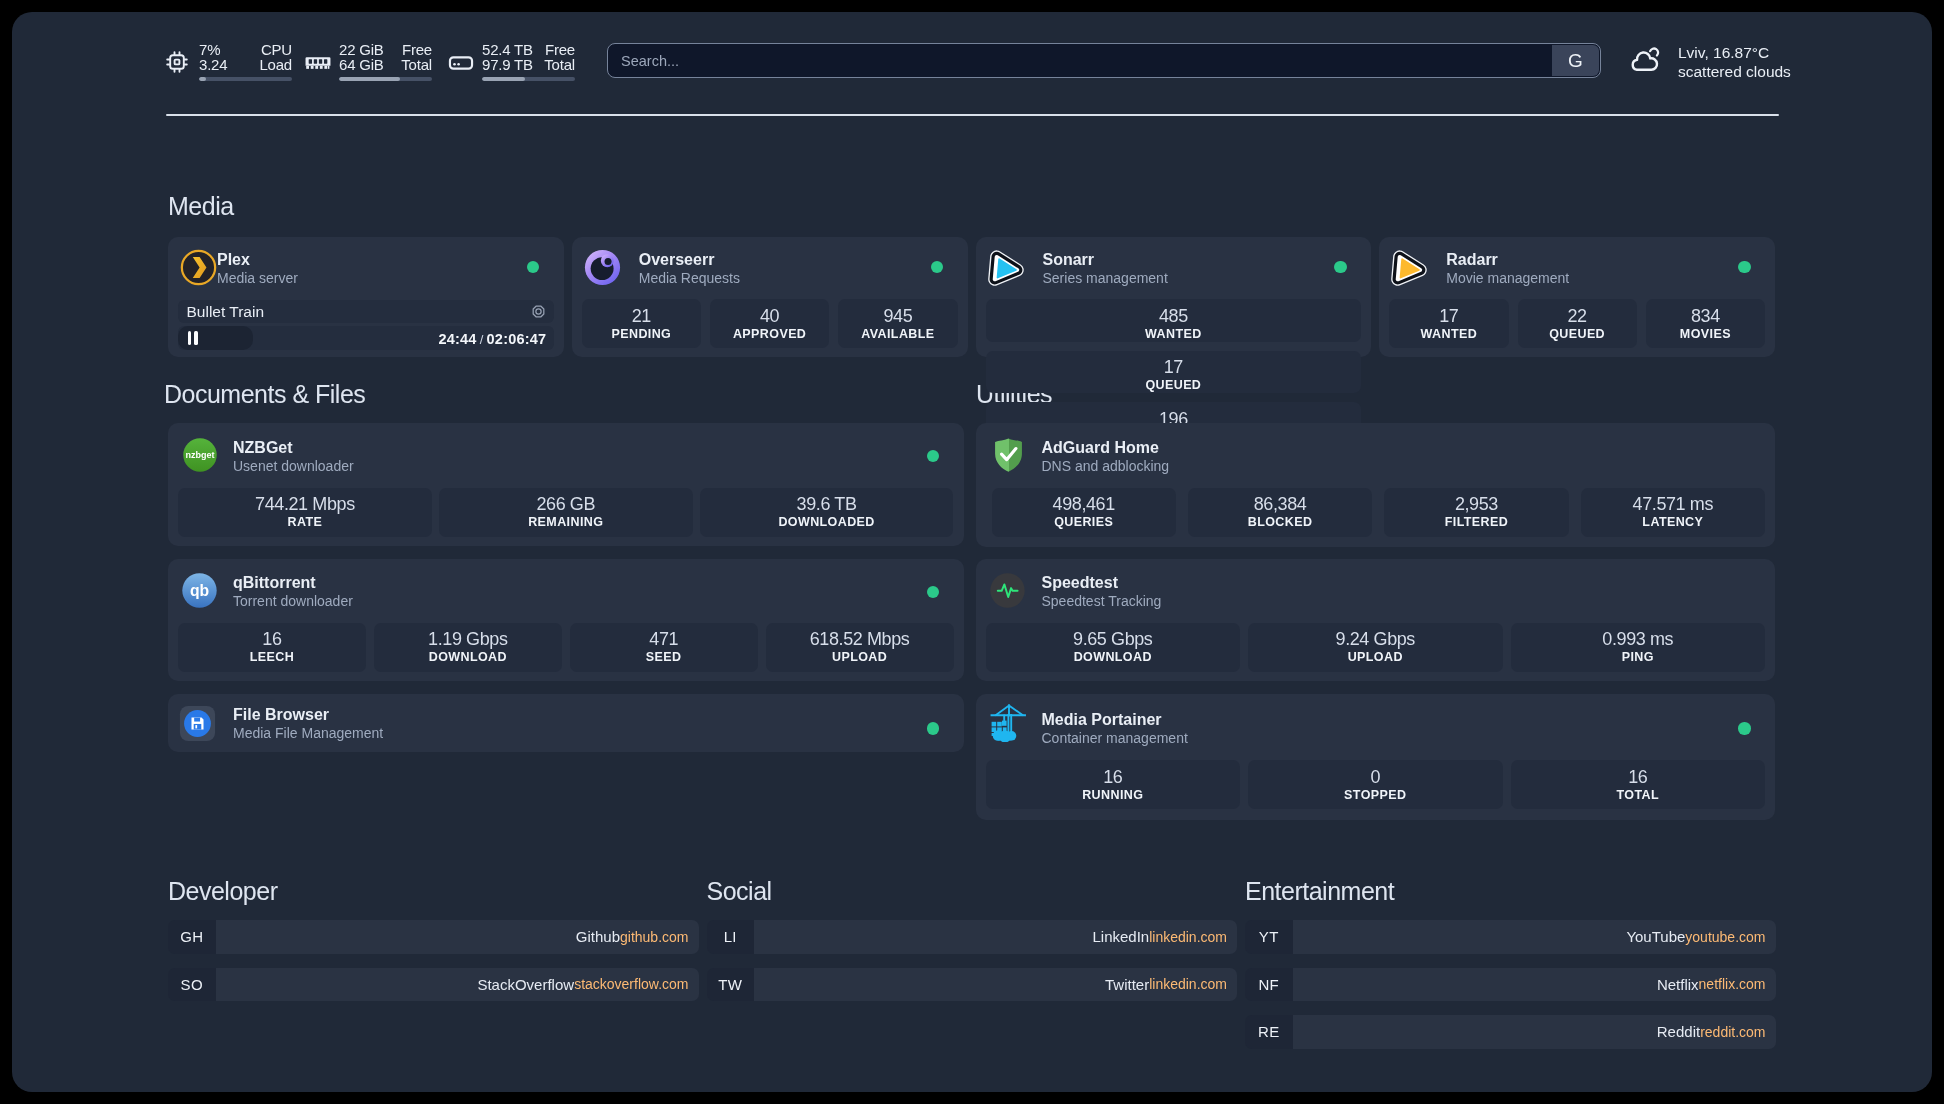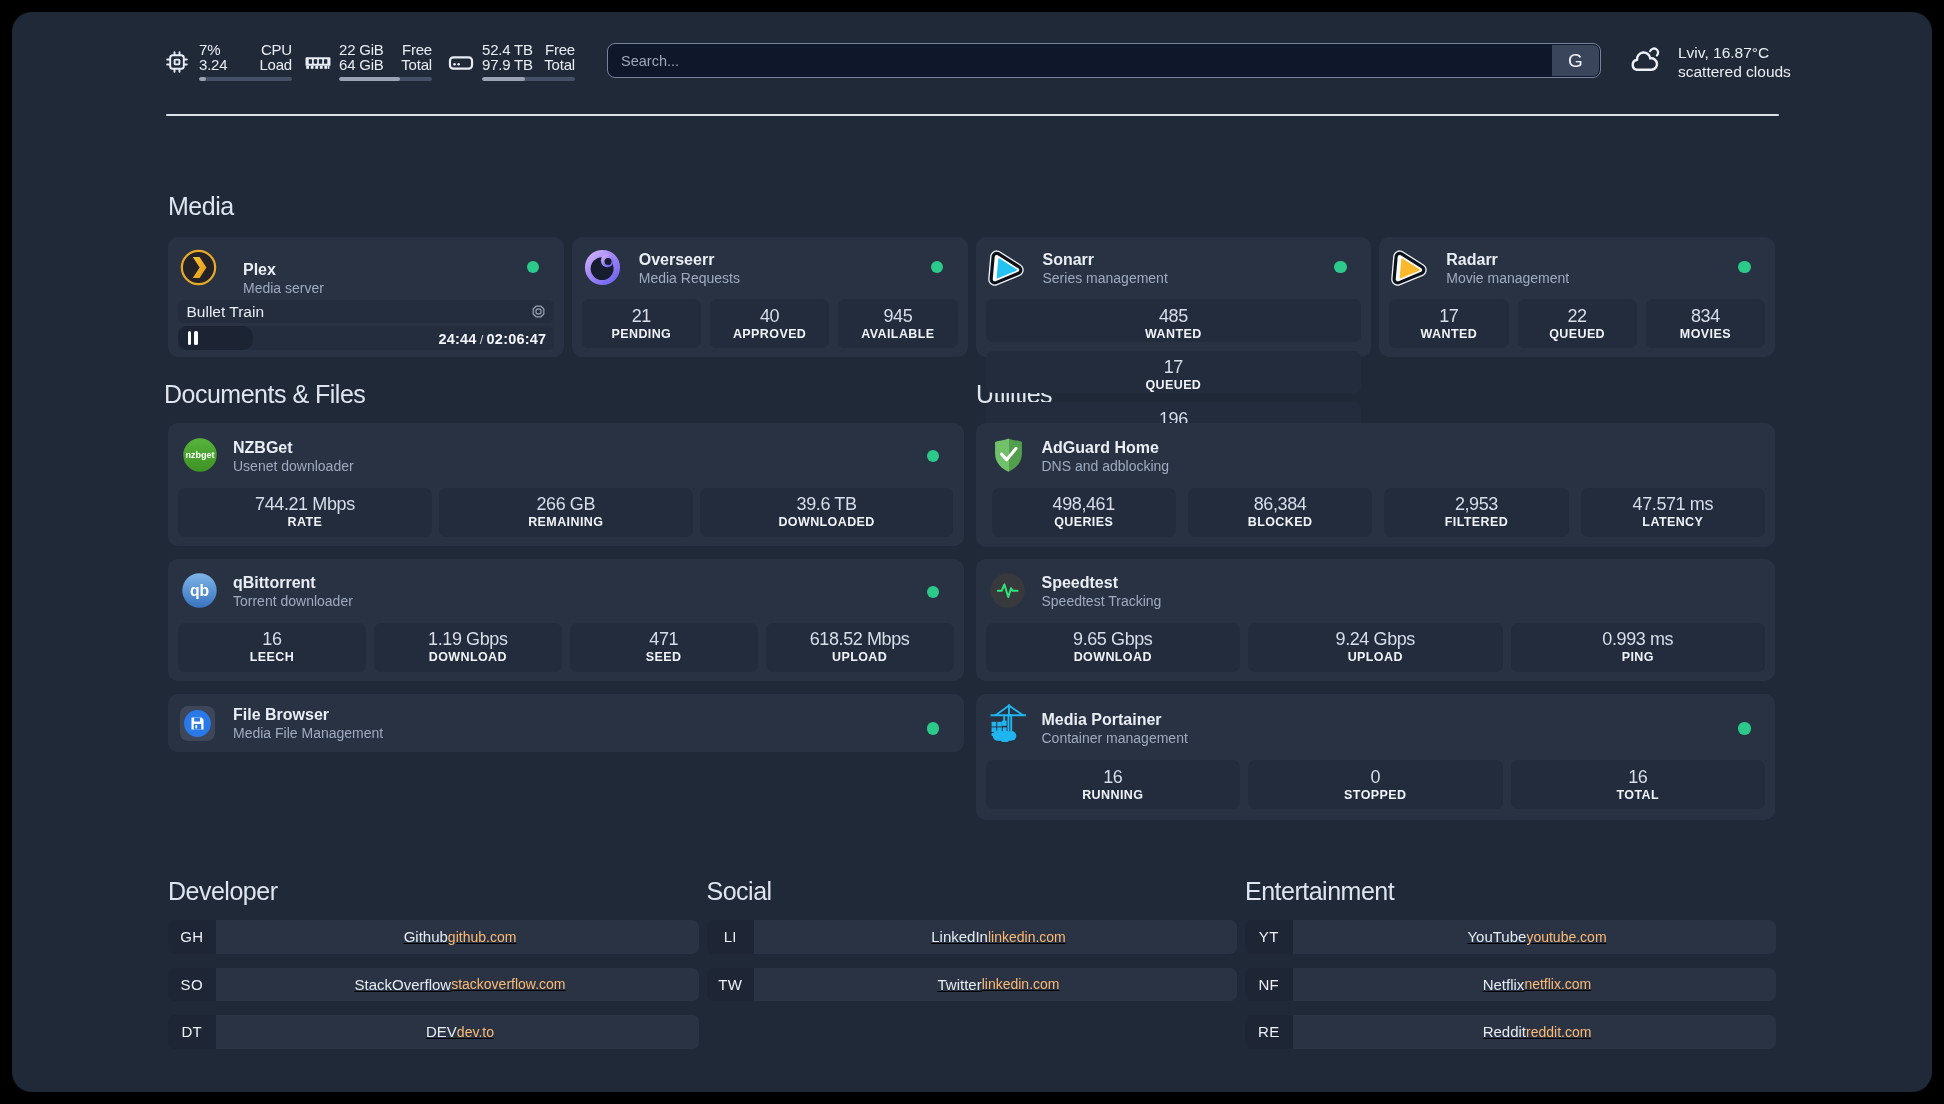--- a/index.html
+++ b/index.html
@@ -41,21 +41,21 @@
 .pr { position:absolute; left:9.5px; right:9.5px; top:89.5px; height:23.5px; background:#242d3e; border-radius:6px; }
 .prf { position:absolute; left:0; top:0; bottom:0; width:75.5px; background:#1c2433; border-radius:10px; }
 .pause { position:absolute; left:10.5px; top:5px; display:flex; gap:3.2px; }
 .pause i { display:block; width:3.3px; height:14px; background:#fbfcfe; border-radius:1.6px; }
 .ptime { position:absolute; right:8px; top:4.5px; font-size:14.5px; font-weight:700; color:#f3f6fa; letter-spacing:0.2px; }
 .psl { font-weight:400; font-size:13px; color:#cdd5e2; }
 
 .bg { position:absolute; }
 .bm { display:flex; height:33.5px; margin-bottom:14px; border-radius:7px; overflow:hidden; }
 .ab { width:47.5px; background:#1e2636; color:#edf1f7; font-size:15px; font-weight:500; display:flex; align-items:center; justify-content:center; letter-spacing:0.3px; }
-.nm { flex:1; background:#2a3343; display:flex; align-items:center; justify-content:center; padding:0 10px 0 16px;text-decoration:underline; }
+.nm { flex:1; background:#2a3343; display:flex; align-items:center; justify-content:flex-end; padding:0 10px 0 16px; }
 .bn { font-size:15px; color:#e6ebf3; }
 .bu { font-size:14px; color:#fdba74; }
 </style></head>
 <body>
 <div id="panel"></div>
 <div id="content">
 <div class="rw" style="left:165px;top:41.5px;">
 <div class="rwi" style="top:8px;"><svg width="24" height="24" viewBox="0 0 24 24" xmlns="http://www.w3.org/2000/svg">
           <g fill="none" stroke="#e9eef6" stroke-width="1.9" stroke-linecap="round" stroke-linejoin="round">
             <rect x="5.2" y="5.2" width="13.6" height="13.6" rx="2.6"></rect>
@@ -150,21 +150,21 @@
 <div class="ci" style="left:12px;top:12px;"><svg width="37" height="37" viewBox="0 0 40 40" xmlns="http://www.w3.org/2000/svg">
           <defs>
             <linearGradient id="pg" x1="0" y1="0" x2="1" y2="1">
               <stop offset="0" stop-color="#f7c22d"></stop>
               <stop offset="1" stop-color="#e1981d"></stop>
             </linearGradient>
           </defs>
           <circle cx="20" cy="20" r="18" fill="#232228" stroke="#e9a826" stroke-width="2.4"></circle>
           <path d="M13.8 8.6h7.4L28.6 20l-7.4 11.4h-7.4L21.2 20z" fill="url(#pg)"></path>
         </svg></div>
-<div class="ct" style="left:75px;top:13.5px;margin-top:10px;">
+<div class="ct" style="left:49px;top:13.5px;">
         <div class="cn">Plex</div>
         <div class="cd">Media server</div>
       </div>
 <div class="dot" style="top:24px;"></div>
       <div class="np">
         <span>Bullet Train</span>
         <span class="cam">
           <svg width="15" height="15" viewBox="0 0 24 24" xmlns="http://www.w3.org/2000/svg">
             <g fill="none" stroke="#97a1b3" stroke-width="2">
               <path d="M8 3.5h8l4.5 4.5v8L16 20.5H8L3.5 16V8z" stroke-linejoin="round"></path>
@@ -468,27 +468,20 @@
           <span class="bu">github.com</span>
         </div>
       </div>
       <div class="bm">
         <div class="ab">SO</div>
         <div class="nm">
           <span class="bn">StackOverflow</span>
           <span class="bu">stackoverflow.com</span>
         </div>
       </div>
-      <div class="bm">
-        <div class="ab">DT</div>
-        <div class="nm">
-          <span class="bn">DEV</span>
-          <span class="bu">dev.to</span>
-        </div>
-      </div>
     </div>
     <div class="bg" style="left:706.5px;top:876px;width:530.5px;">
 <div class="sect" style="position:static;margin:0 0 14px 0;">Social</div>
       <div class="bm">
         <div class="ab">LI</div>
         <div class="nm">
           <span class="bn">LinkedIn</span>
           <span class="bu">linkedin.com</span>
         </div>
       </div>

